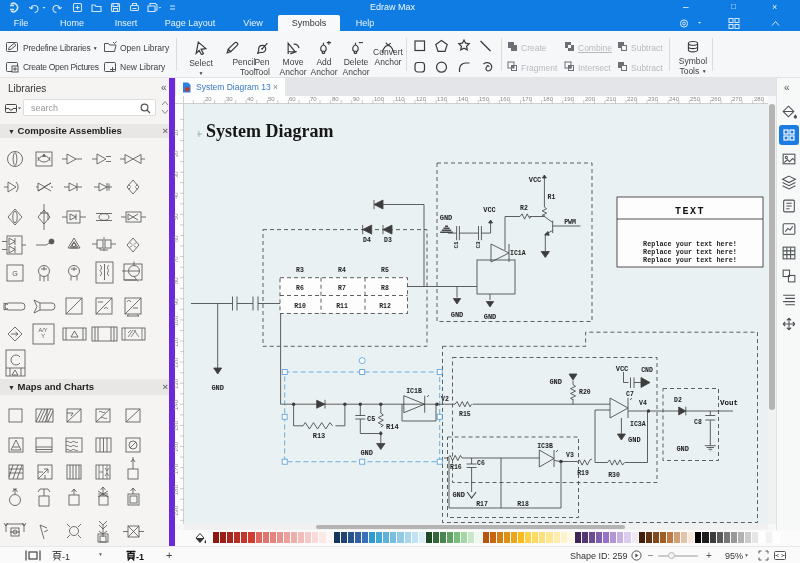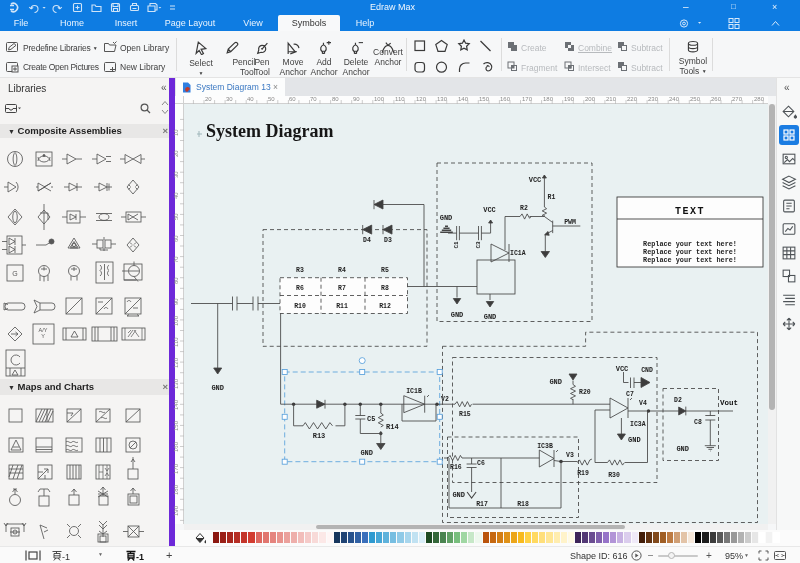--- a/index.html
+++ b/index.html
@@ -205,20 +205,21 @@
 <div id="leftpanel">
       <div class="abs" style="left:8px;top:5px;font-size:10px;color:#333;">Libraries</div>
       <div class="abs" style="left:161px;top:4px;font-size:10px;color:#555;">«</div>
       <svg class="abs" style="left:5px;top:24px" width="16" height="13" viewBox="0 0 16 13">
         <g stroke="#444" fill="none" stroke-width="1">
           <rect x="0.5" y="2.5" width="11" height="8" rx="1"></rect>
           <path d="M0.5,6.5 h3.5 l1,1.5 h2 l1,-1.5 h3.5"></path>
           <path d="M13,5.5 l1.5,1.8 l1.5,-1.8" fill="#444" stroke="none"></path>
         </g>
       </svg>
+      <div class="abs" style="left:23px;top:21px;width:133px;height:17px;background:#fff;border:1px solid #ddd;border-radius:2px;font-size:9px;color:#9a9a9a;line-height:16px;padding-left:7px;">search</div>
       <svg class="abs" style="left:140px;top:25px" width="11" height="11" viewBox="0 0 11 11">
         <circle cx="4.5" cy="4.5" r="3.4" stroke="#555" fill="none" stroke-width="1.2"></circle>
         <path d="M7,7 l3,3" stroke="#555" stroke-width="1.2"></path>
       </svg>
       <svg class="abs" style="left:160px;top:21px" width="10" height="18" viewBox="0 0 10 18">
         <path d="M2,6 l3,-3.5 l3,3.5 M2,11 l3,3.5 l3,-3.5" stroke="#888" fill="none"></path>
       </svg>
       <div class="sechead" style="top:46px;height:14px;"><span style="margin-left:8px;font-size:7px;">▼</span> <span style="color:#222;">Composite Assemblies</span><span style="position:absolute;right:7px;color:#777;">×</span></div>
       <svg class="abs" style="left:0;top:60px" width="175" height="240" viewBox="0 0 175 240">
         <g stroke="#575757" fill="none" stroke-width="0.85">
@@ -633,21 +634,21 @@
         </svg>-1</div>
       <div class="abs" style="left:98px;top:4px;color:#666;font-size:5px;">▼</div>
       <div class="abs" style="left:126px;top:3px;color:#111;font-weight:bold;"><svg width="10" height="11" viewBox="0 0 10 11" style="vertical-align:-1px">
           <g stroke="#111" stroke-width="1.3" fill="none">
             <path d="M0.5,1.5 h9 M4.5,1.5 v2"></path>
             <path d="M2,3.5 h6 v4.5 h-6 z M2,5.8 h6"></path>
             <path d="M4,8 l-2.2,2.5 M6,8 l2.2,2.5"></path>
           </g>
         </svg>-1</div>
       <div class="abs" style="left:166px;top:2px;color:#444;font-size:11px;">+</div>
-      <div class="abs" style="left:570px;top:4px;color:#333;">Shape ID: 616</div>
+      <div class="abs" style="left:570px;top:4px;color:#333;">Shape ID: 259</div>
       <svg class="abs" style="left:631px;top:3px" width="11" height="11" viewBox="0 0 11 11">
         <circle cx="5.5" cy="5.5" r="4.6" stroke="#555" fill="none"></circle>
         <path d="M4.3,3.5 l3.2,2 l-3.2,2 z" fill="#555"></path>
       </svg>
       <div class="abs" style="left:648px;top:3px;color:#555;">–</div>
       <div class="abs" style="left:658px;top:8px;width:40px;height:2px;background:#c9c9c9;border-radius:1px;"></div>
       <div class="abs" style="left:668px;top:5px;width:7px;height:7px;background:#f3f3f3;border:1px solid #b5b5b5;border-radius:50%;"></div>
       <div class="abs" style="left:706px;top:3px;color:#555;font-size:10px;">+</div>
       <div class="abs" style="left:725px;top:4px;color:#333;">95%</div>
       <div class="abs" style="left:744px;top:5px;color:#666;font-size:5px;">▼</div>

